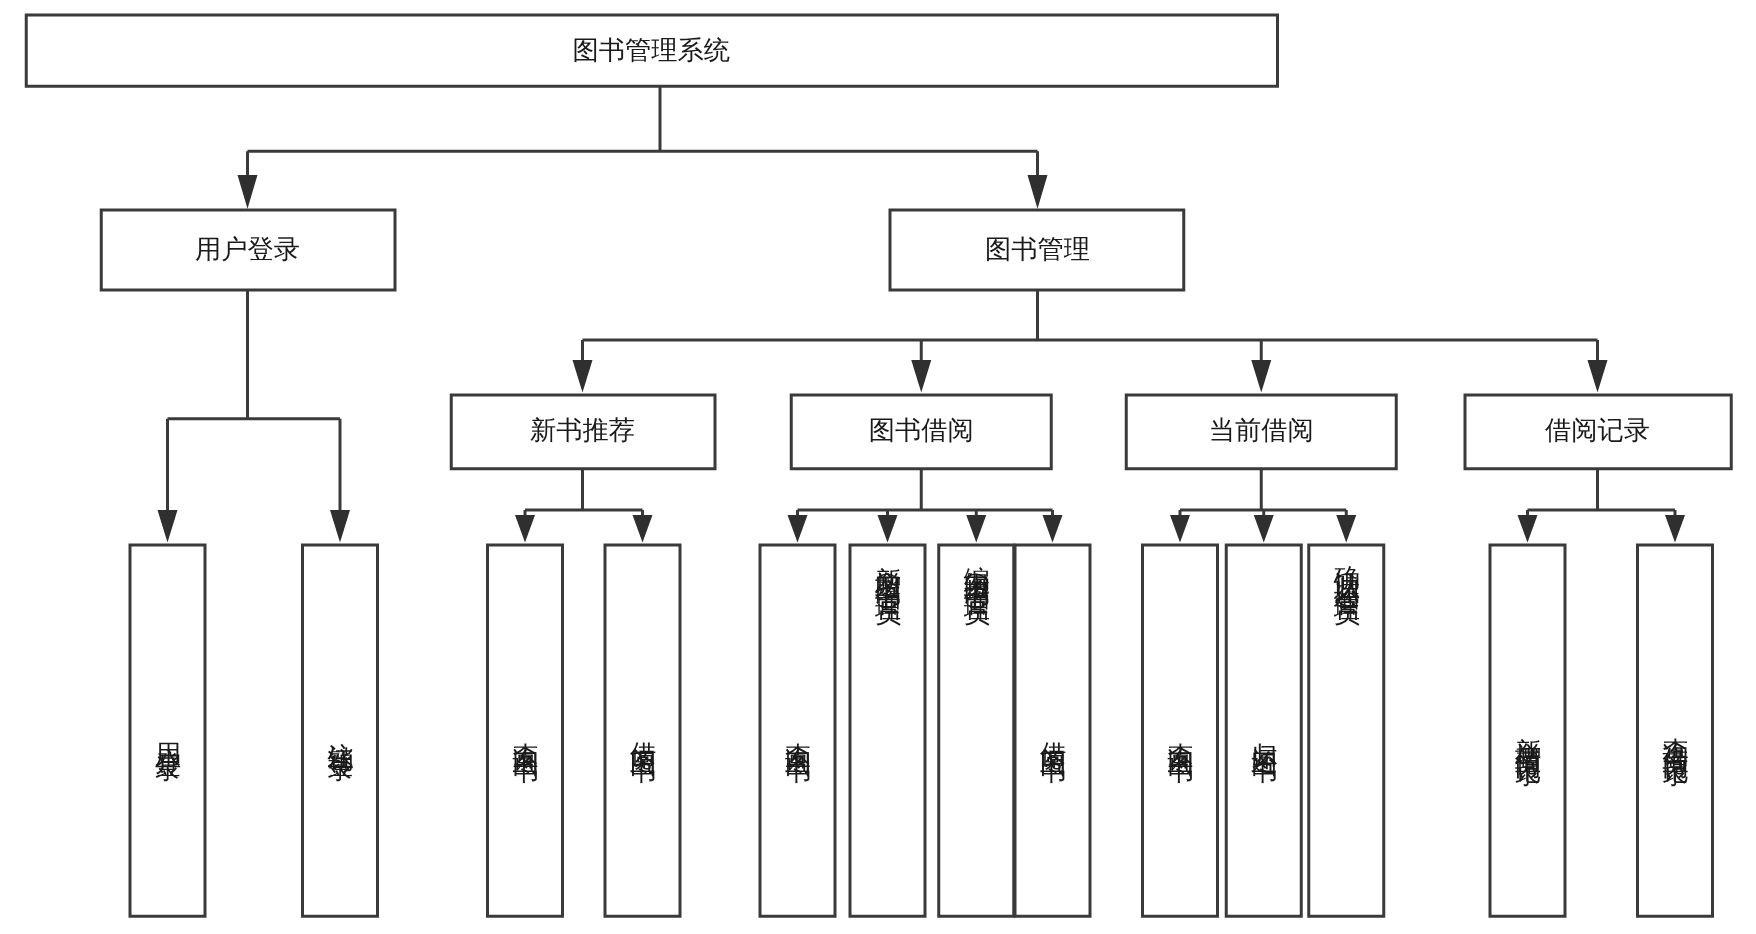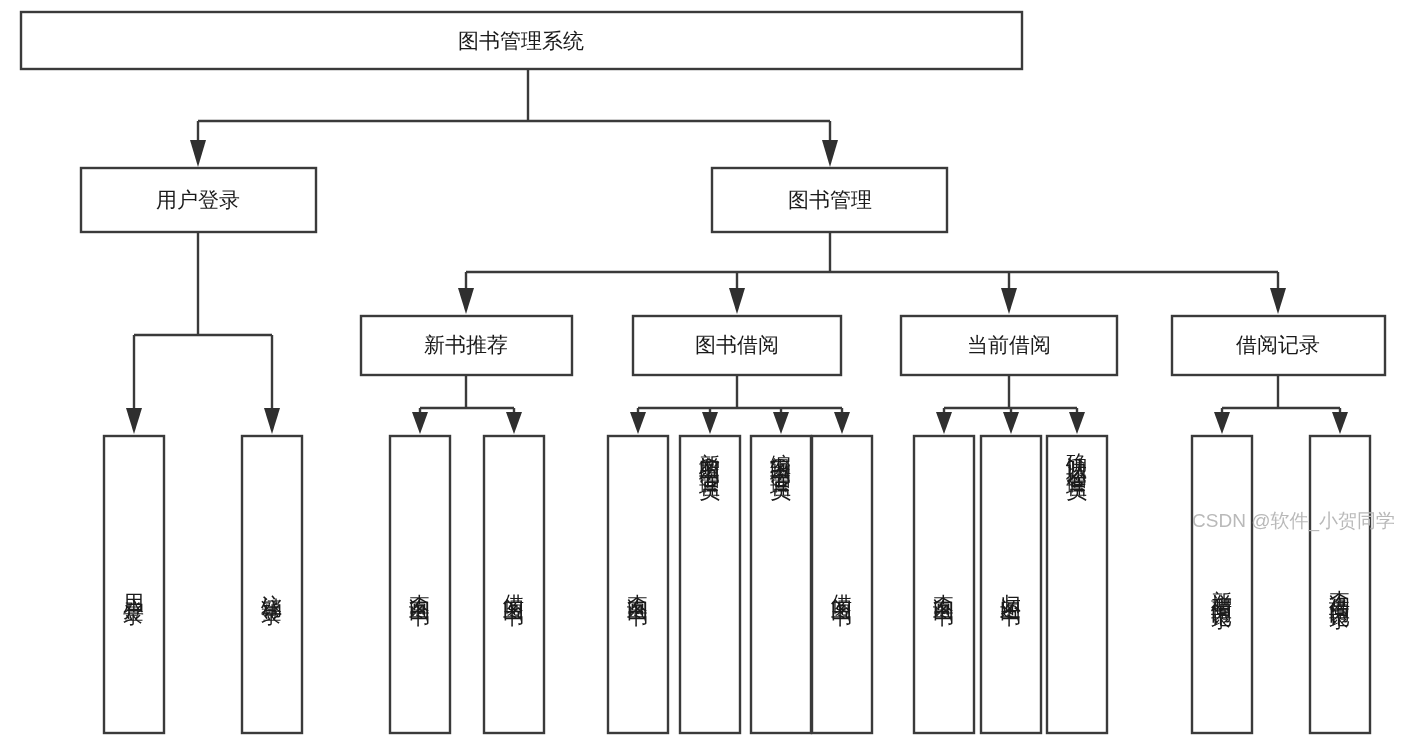--- a/index.html
+++ b/index.html
@@ -213,15 +213,14 @@
   <div class="leaf-label" style="left:751px; top:436px; width:60px; height:297px; justify-content:flex-start; display:flex; align-items:center;">编辑图书（管理员）</div>
   <div class="leaf-label" style="left:812px; top:436px; width:60px; height:297px; justify-content:center; display:flex; align-items:center;">借阅图书</div>
 
   <div class="leaf-label" style="left:914px; top:436px; width:60px; height:297px; justify-content:center; display:flex; align-items:center;">查询图书</div>
   <div class="leaf-label" style="left:981px; top:436px; width:60px; height:297px; justify-content:center; display:flex; align-items:center;">归还图书</div>
   <div class="leaf-label" style="left:1047px; top:436px; width:60px; height:297px; justify-content:flex-start; display:flex; align-items:center;">确认归还（管理员）</div>
 
   <div class="leaf-label" style="left:1192px; top:436px; width:60px; height:297px; justify-content:center; display:flex; align-items:center;">新增借阅记录</div>
   <div class="leaf-label" style="left:1310px; top:436px; width:60px; height:297px; justify-content:center; display:flex; align-items:center;">查询借阅记录</div>
 
-  <div class="watermark">CSDN @软件_小贺同学</div>
 
 </div>
 
 </body></html>

